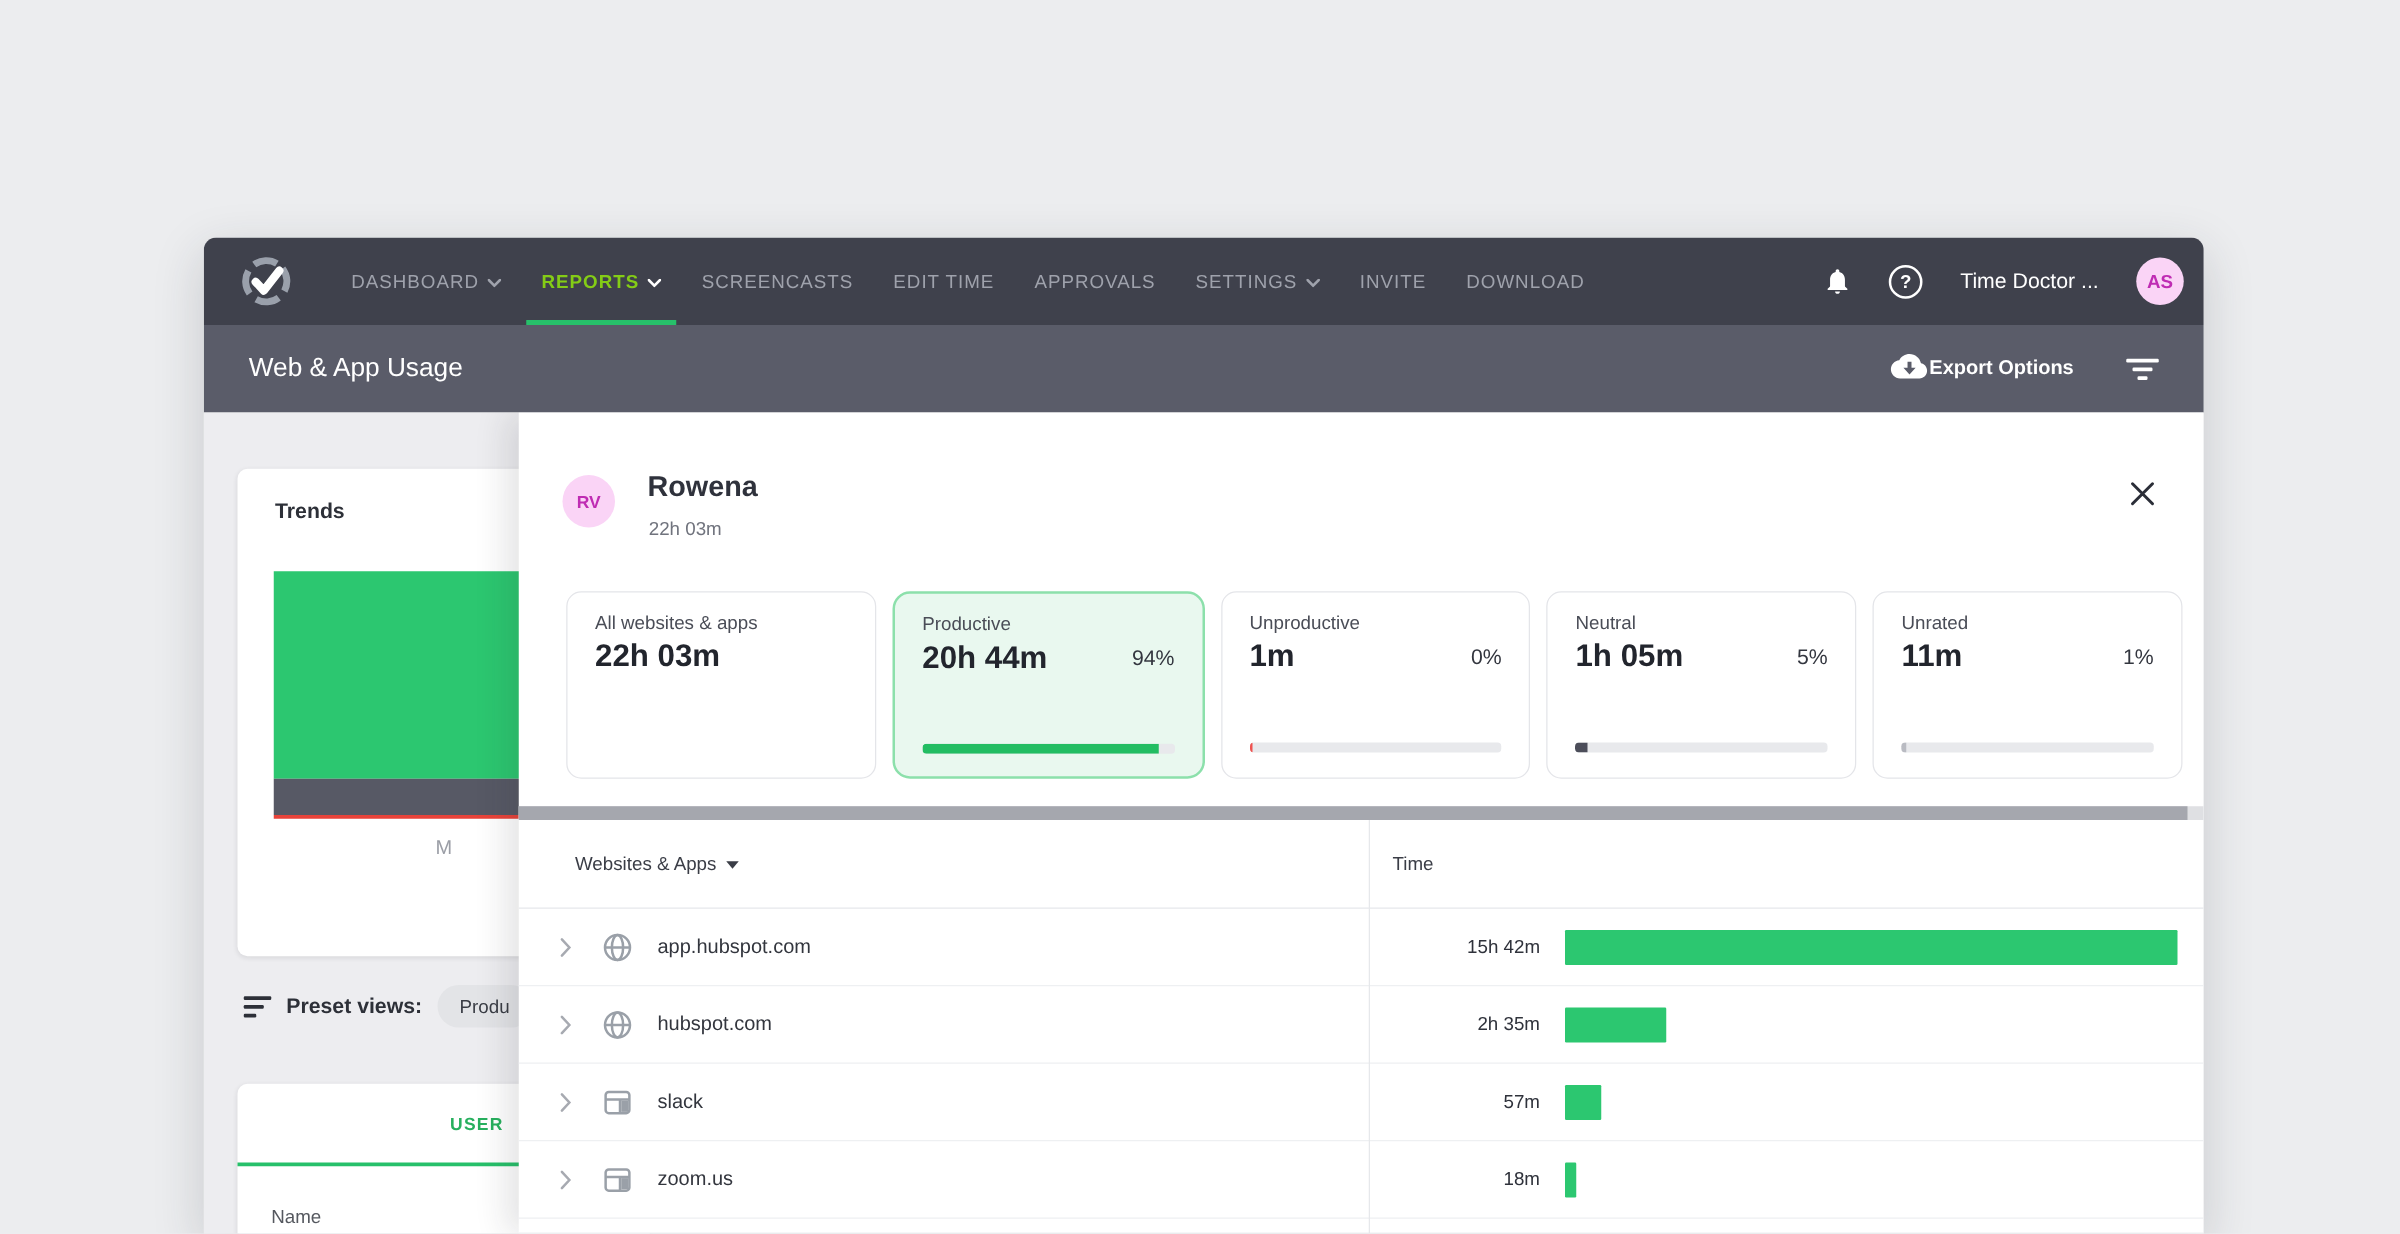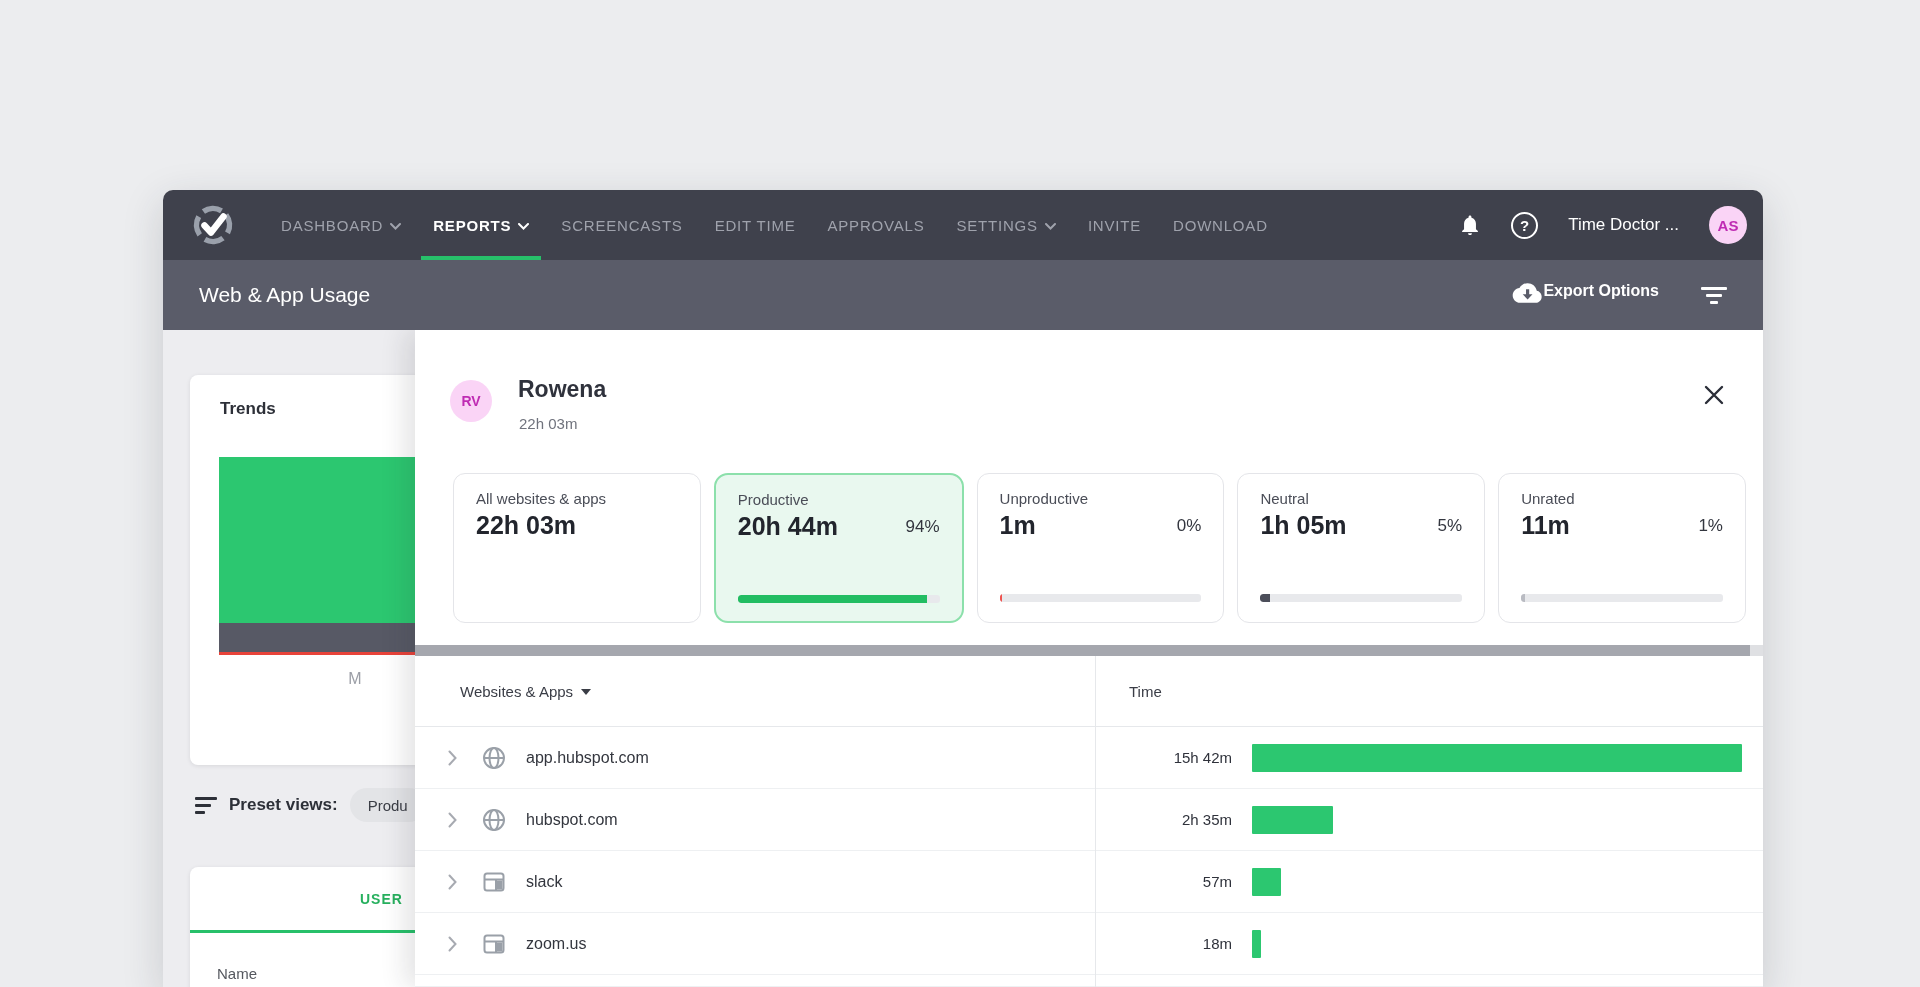--- a/index.html
+++ b/index.html
@@ -12,35 +12,35 @@
     border-radius:10px 10px 0 0; overflow:hidden; box-shadow:0 12px 40px rgba(40,42,55,.18);
     display:flex; flex-direction:column; }
 
   
   .navbar { height:70px; background:#3f414c; display:flex; align-items:center; padding:0 14px 0 28px; flex:0 0 auto; }
   .logo { width:44px; height:44px; margin-right:30px; flex:0 0 auto; }
   .nav-items { display:flex; align-items:center; height:100%; }
   .nav-item { position:relative; height:100%; display:flex; align-items:center; gap:7px;
     padding:0 16px; color:#9fa2ac; font-size:15px; font-weight:500; letter-spacing:.8px; cursor:pointer; white-space:nowrap; }
   .nav-item .chev { display:inline-flex; margin-top:2px; }
-  .nav-item.active { color:#ffffff; font-weight:700; }
+  .nav-item.active { color:#84cc16; font-weight:700; }
   .nav-item.active::after { content:""; position:absolute; left:4px; right:4px; bottom:0; height:4px; background:#27c06a; }
   .nav-right { margin-left:auto; display:flex; align-items:center; gap:30px; }
   .icon-btn { display:flex; align-items:center; justify-content:center; cursor:pointer; }
   .help-circle { width:27px; height:27px; border:2.5px solid #fff; border-radius:50%;
     color:#fff; font-size:15px; font-weight:700; display:flex; align-items:center; justify-content:center; }
   .company { color:#fff; font-size:17px; white-space:nowrap; }
   .avatar { width:38px; height:38px; border-radius:50%; background:#fad4f6; color:#bf2cb3;
     font-size:15px; font-weight:700; display:flex; align-items:center; justify-content:center; margin-right:2px; cursor:pointer; }
 
   
   .subheader { height:70px; background:#5a5c69; display:flex; align-items:center; padding:0 36px; flex:0 0 auto; }
   .page-title { color:#fff; font-size:21px; font-weight:500; }
   .sub-right { margin-left:auto; display:flex; align-items:center; gap:18px; }
-  .export-btn { display:flex; gap:0; cursor:pointer; }
+  .export-btn { display:flex; align-items:center; gap:0; cursor:pointer; }
   .export-label { color:#fff; font-size:16px; font-weight:700; }
   .filter-icon { margin-left:24px; display:flex; flex-direction:column; align-items:center; gap:4px; cursor:pointer; }
   .filter-icon i { display:block; height:3px; background:#fff; border-radius:1px; }
   .filter-icon i:nth-child(1){ width:26px; } .filter-icon i:nth-child(2){ width:16px; } .filter-icon i:nth-child(3){ width:8px; }
 
   
   .content { position:relative; flex:1; background:#ededf0; overflow:hidden; }
 
   
   .side-card { position:absolute; background:#fff; border-radius:8px; box-shadow:0 1px 4px rgba(30,32,40,.10); }
@@ -83,21 +83,21 @@
   .f-green { background:#22bd62; } .f-red { background:#ef5350; } .f-dark { background:#4c4e5a; } .f-grey { background:#b9bbc2; }
 
   .hscrollbar { position:absolute; left:0; right:0; top:315px; height:11px; background:#dfe0e3; }
   .hscroll-thumb { position:absolute; left:0; top:0; height:100%; width:99%; background:#a5a7ae; cursor:pointer; }
 
   .table { position:absolute; left:0; right:0; top:326px; bottom:0; }
   .col-divider { position:absolute; left:680px; top:0; bottom:0; width:1px; background:#e6e8eb; }
   .thead { height:71px; border-bottom:1px solid #e6e8eb; display:flex; align-items:center; position:relative; }
   .th1 { width:680px; padding-left:45px; display:flex; align-items:center; gap:8px; font-size:15px; color:#3a3d46; cursor:pointer; }
   .sort-caret { width:0; height:0; border-left:5px solid transparent; border-right:5px solid transparent; border-top:6px solid #3a3d46; margin-top:2px; }
-  .th2 { padding-left:34px; font-size:15px; color:#3a3d46; cursor:pointer; }
+  .th2 { padding-left:19px; font-size:15px; color:#3a3d46; cursor:pointer; }
   .trow { height:62px; border-bottom:1px solid #eef0f2; display:flex; cursor:pointer; }
   .name-cell { width:680px; display:flex; align-items:center; padding-left:33px; gap:0; }
   .row-chevron { display:flex; width:20px; }
   .row-icon { display:flex; margin-left:13px; }
   .site { margin-left:19px; font-size:16px; color:#33363e; }
   .time-cell { flex:1; display:flex; align-items:center; }
   .time-val { width:137px; text-align:right; font-size:15px; color:#2f323b; }
   .tbar-wrap { margin-left:20px; width:490px; height:28px; display:flex; align-items:center; }
   .tbar { display:block; height:28px; background:#2cc770; border-radius:1px; }
   .trow-stub { height:12px; }

